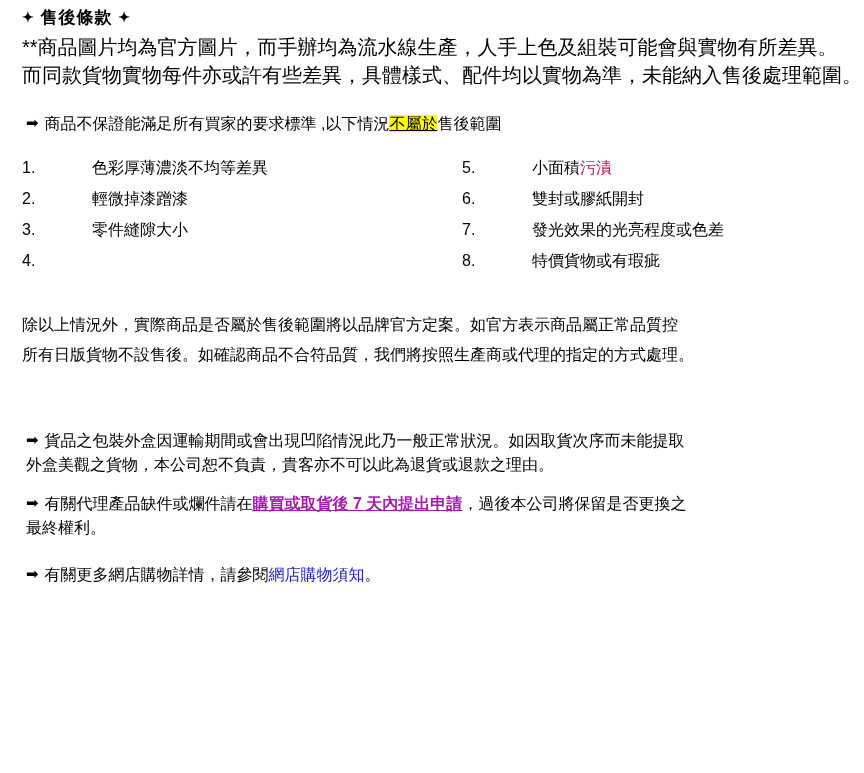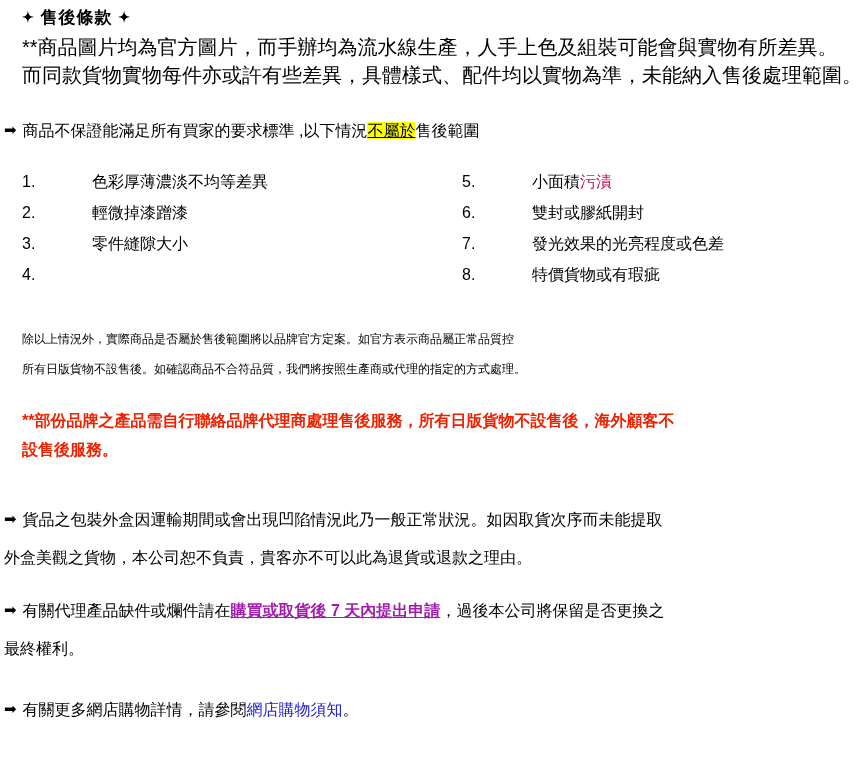--- a/index.html
+++ b/index.html
@@ -31,24 +31,24 @@
     font-size: 14px;
     vertical-align: 1px;
   }
   p.body-line {
     font-size: 20px;
     line-height: 28px;
     margin: 0 0 0 22px;
     white-space: pre-wrap;
   }
   .para {
-    margin-left: 4px;
+    margin-left: 26px;
     margin-right: 18px;
     font-size: 16px;
-    line-height: 38px;
+    line-height: 24px;
   }
   .para-intro {
     margin-top: 4px;
   }
   .arrow {
     font-size: 15px;
     vertical-align: 1px;
     margin-right: 6px;
   }
   .spacer-sm { height: 14px; }
@@ -91,21 +91,21 @@
     color: #ee2200;
     font-weight: bold;
     font-size: 16px;
     line-height: 29px;
     margin-left: 22px;
     margin-right: 18px;
   }
   .statement {
     margin-left: 22px;
     margin-right: 22px;
-    font-size: 12px;
+    font-size: 16px;
     line-height: 30px;
   }
 </style>
 </head>
 <body>
 
 <div class="page">
 
   <div class="title">
     <span class="diamond">✦</span>
@@ -162,24 +162,20 @@
 
   <div class="spacer-lg"></div>
 
   <div class="statement">
     <div>除以上情況外，實際商品是否屬於售後範圍將以品牌官方定案。如官方表示商品屬正常品質控</div>
     <div>所有日版貨物不設售後。如確認商品不合符品質，我們將按照生產商或代理的指定的方式處理。</div>
   </div>
 
   <div class="spacer-md"></div>
 
-  <div class="note-red">
-    <div>**部份品牌之產品需自行聯絡品牌代理商處理售後服務，所有日版貨物不設售後，海外顧客不</div>
-    <div>設售後服務。</div>
-  </div>
 
   <div class="spacer-md"></div>
 
 
   <div class="spacer-sm"></div>
 
   <div class="para">
     <span class="arrow">➡</span><span>貨品之包裝外盒因運輸期間或會出現凹陷情況此乃一般正常狀況。如因取貨次序而未能提取</span>
     <div>外盒美觀之貨物，本公司恕不負責，貴客亦不可以此為退貨或退款之理由。</div>
   </div>

